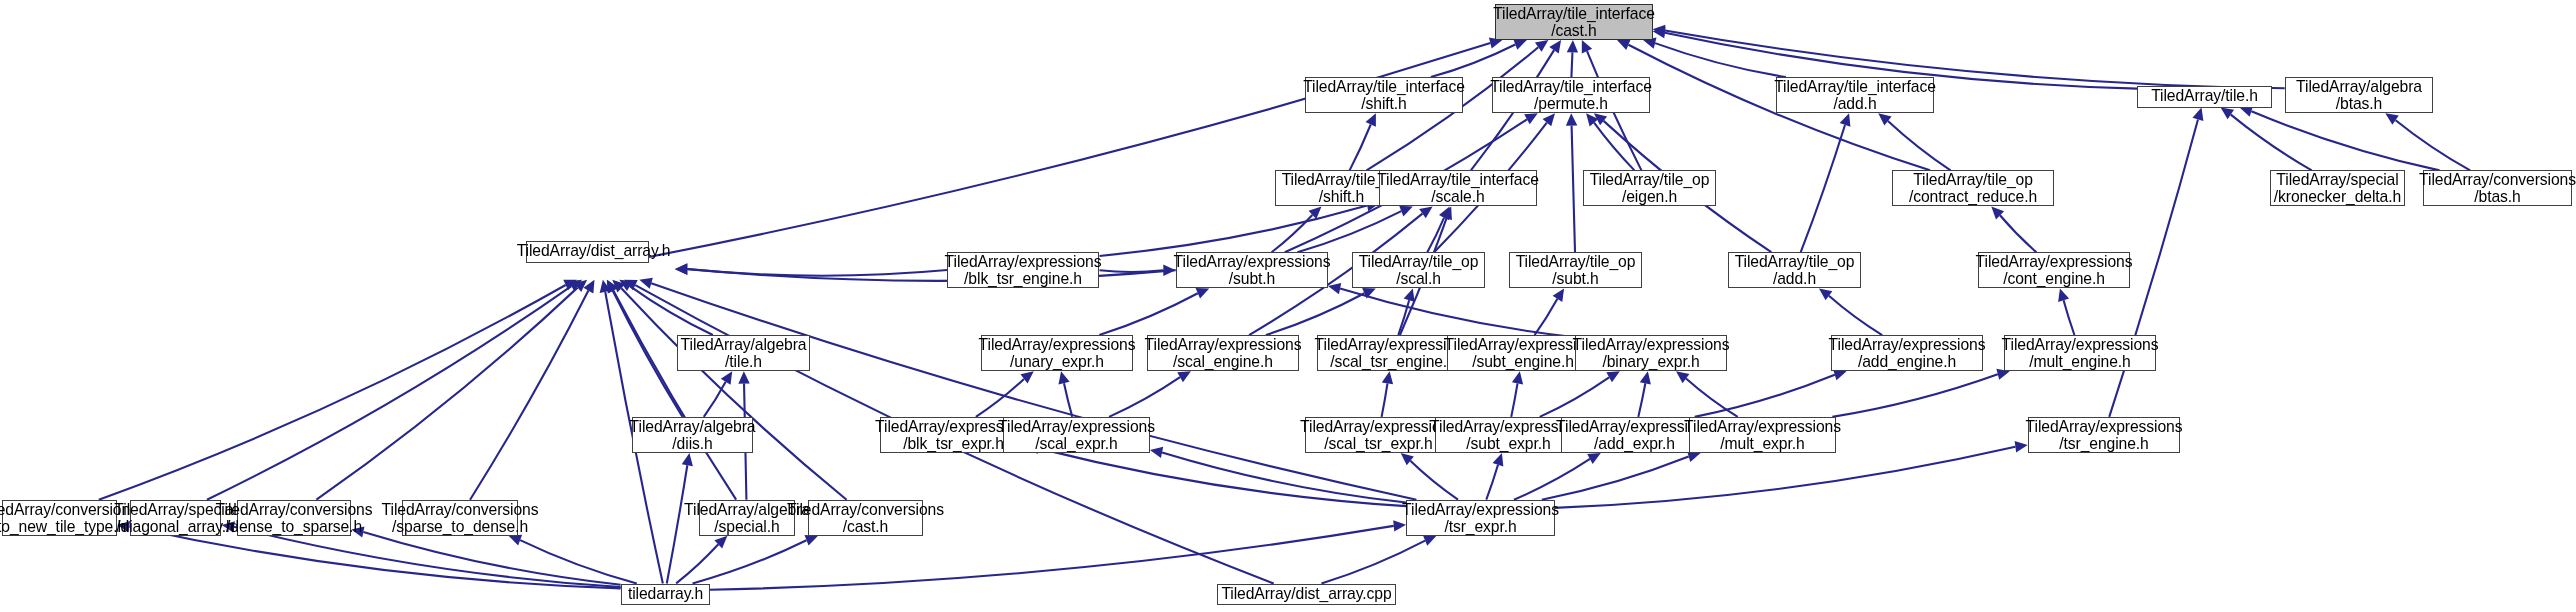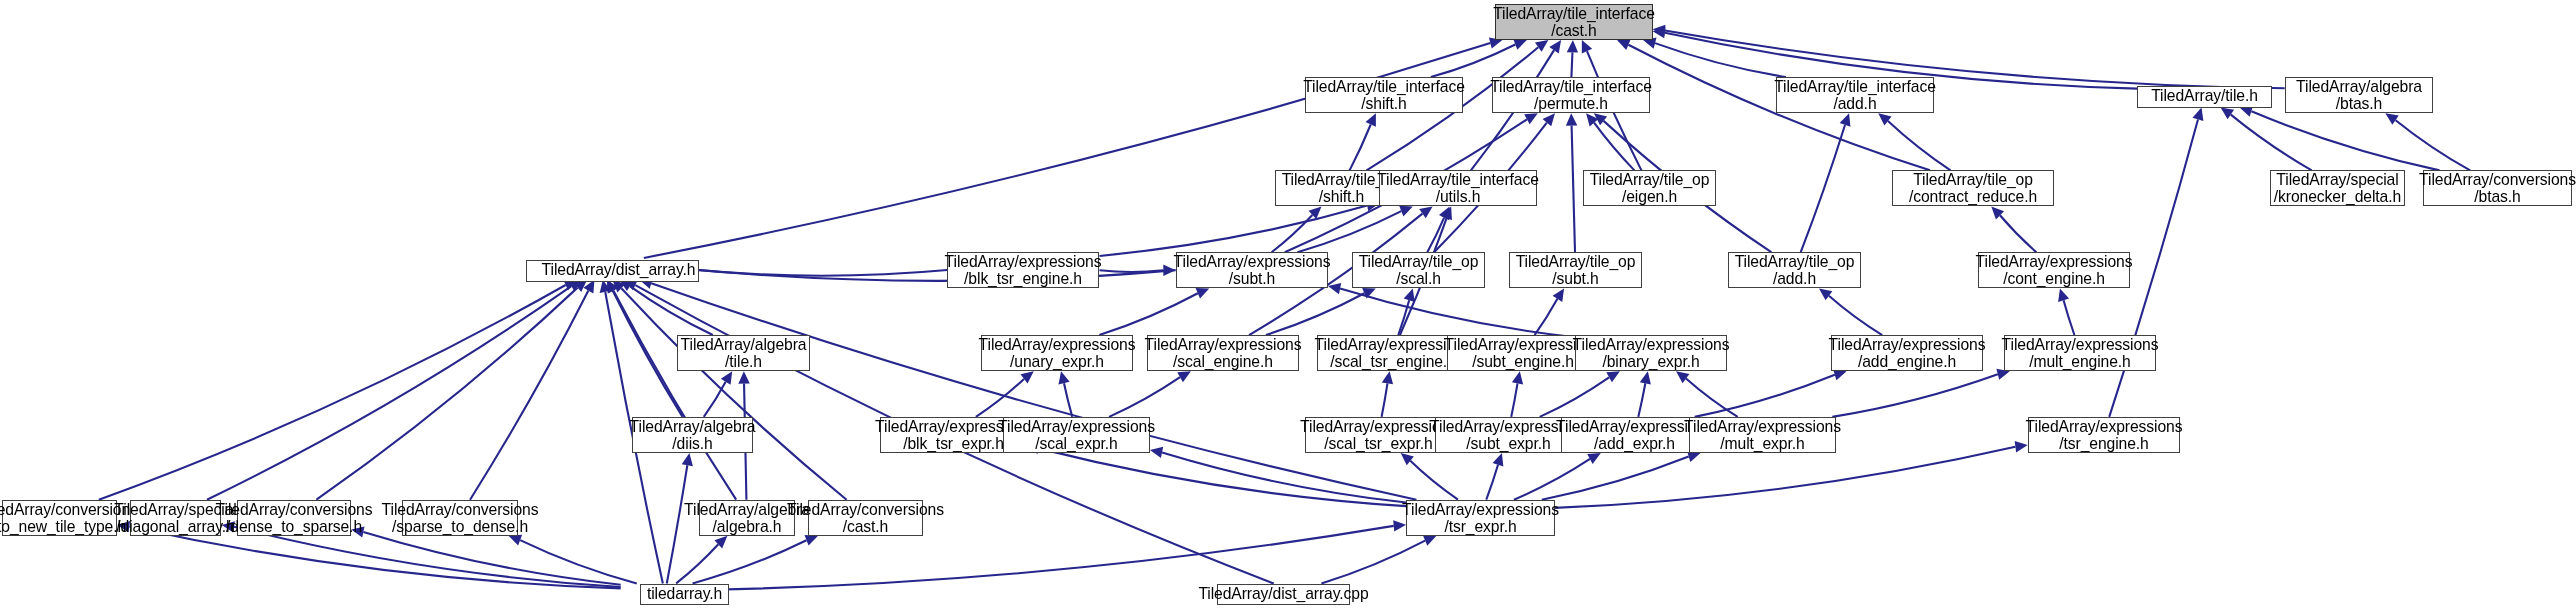--- a/index.html
+++ b/index.html
@@ -219,26 +219,26 @@
       <polygon class="edge-arrow" points="655.6,294.0 669.9,294.1 664.8,304.9"></polygon>
     </svg>
   <div id="node-layer">
       <div class="node root" style="left: 1495px; top: 3.8px; width: 158px; height: 36px;"><span class="node-line">TiledArray/tile_interface</span><span class="node-line">/cast.h</span></div>
       <div class="node" style="left: 1305px; top: 77px; width: 158px; height: 36px;"><span class="node-line">TiledArray/tile_interface</span><span class="node-line">/shift.h</span></div>
       <div class="node" style="left: 1492px; top: 77px; width: 158px; height: 36px;"><span class="node-line">TiledArray/tile_interface</span><span class="node-line">/permute.h</span></div>
       <div class="node" style="left: 1776px; top: 77px; width: 158px; height: 36px;"><span class="node-line">TiledArray/tile_interface</span><span class="node-line">/add.h</span></div>
       <div class="node" style="left: 2137px; top: 86px; width: 135px; height: 22px;"><span class="node-line">TiledArray/tile.h</span></div>
       <div class="node" style="left: 2285px; top: 77px; width: 148px; height: 36px;"><span class="node-line">TiledArray/algebra</span><span class="node-line">/btas.h</span></div>
       <div class="node" style="left: 1275px; top: 170px; width: 133px; height: 36px;"><span class="node-line">TiledArray/tile_op</span><span class="node-line">/shift.h</span></div>
-      <div class="node" style="left: 1379px; top: 170px; width: 158px; height: 36px;"><span class="node-line">TiledArray/tile_interface</span><span class="node-line">/utils.h</span></div>
+      <div class="node" style="left: 1379px; top: 170px; width: 158px; height: 36px;"><span class="node-line">TiledArray/tile_interface</span><span class="node-line">/scale.h</span></div>
       <div class="node" style="left: 1583px; top: 170px; width: 133px; height: 36px;"><span class="node-line">TiledArray/tile_op</span><span class="node-line">/eigen.h</span></div>
       <div class="node" style="left: 1892px; top: 170px; width: 162px; height: 36px;"><span class="node-line">TiledArray/tile_op</span><span class="node-line">/contract_reduce.h</span></div>
       <div class="node" style="left: 2270px; top: 170px; width: 135px; height: 36px;"><span class="node-line">TiledArray/special</span><span class="node-line">/kronecker_delta.h</span></div>
       <div class="node" style="left: 2423px; top: 170px; width: 149px; height: 36px;"><span class="node-line">TiledArray/conversions</span><span class="node-line">/btas.h</span></div>
-      <div class="node" style="left: 526px; top: 260px; width: 173px; height: 22px; padding-left: 12px;"><span class="node-line">TiledArray/dist_array.h</span></div>
+      <div class="node" style="left: 526px; top: 241px; width: 123px; height: 22px; padding-left: 12px;"><span class="node-line">TiledArray/dist_array.h</span></div>
       <div class="node" style="left: 947px; top: 252px; width: 152px; height: 36px;"><span class="node-line">TiledArray/expressions</span><span class="node-line">/blk_tsr_engine.h</span></div>
       <div class="node" style="left: 1176px; top: 252px; width: 152px; height: 36px;"><span class="node-line">TiledArray/expressions</span><span class="node-line">/subt.h</span></div>
       <div class="node" style="left: 1352px; top: 252px; width: 133px; height: 36px;"><span class="node-line">TiledArray/tile_op</span><span class="node-line">/scal.h</span></div>
       <div class="node" style="left: 1509px; top: 252px; width: 133px; height: 36px;"><span class="node-line">TiledArray/tile_op</span><span class="node-line">/subt.h</span></div>
       <div class="node" style="left: 1728px; top: 252px; width: 133px; height: 36px;"><span class="node-line">TiledArray/tile_op</span><span class="node-line">/add.h</span></div>
       <div class="node" style="left: 1978px; top: 252px; width: 152px; height: 36px;"><span class="node-line">TiledArray/expressions</span><span class="node-line">/cont_engine.h</span></div>
       <div class="node" style="left: 677px; top: 335px; width: 133px; height: 36px;"><span class="node-line">TiledArray/algebra</span><span class="node-line">/tile.h</span></div>
       <div class="node" style="left: 981px; top: 335px; width: 152px; height: 36px;"><span class="node-line">TiledArray/expressions</span><span class="node-line">/unary_expr.h</span></div>
       <div class="node" style="left: 1147px; top: 335px; width: 152px; height: 36px;"><span class="node-line">TiledArray/expressions</span><span class="node-line">/scal_engine.h</span></div>
       <div class="node" style="left: 1317px; top: 335px; width: 152px; height: 36px;"><span class="node-line">TiledArray/expressions</span><span class="node-line">/scal_tsr_engine.h</span></div>
@@ -251,20 +251,20 @@
       <div class="node" style="left: 1003px; top: 417px; width: 147px; height: 36px;"><span class="node-line">TiledArray/expressions</span><span class="node-line">/scal_expr.h</span></div>
       <div class="node" style="left: 1305px; top: 417px; width: 147px; height: 36px;"><span class="node-line">TiledArray/expressions</span><span class="node-line">/scal_tsr_expr.h</span></div>
       <div class="node" style="left: 1435px; top: 417px; width: 147px; height: 36px;"><span class="node-line">TiledArray/expressions</span><span class="node-line">/subt_expr.h</span></div>
       <div class="node" style="left: 1561px; top: 417px; width: 147px; height: 36px;"><span class="node-line">TiledArray/expressions</span><span class="node-line">/add_expr.h</span></div>
       <div class="node" style="left: 1689px; top: 417px; width: 147px; height: 36px;"><span class="node-line">TiledArray/expressions</span><span class="node-line">/mult_expr.h</span></div>
       <div class="node" style="left: 2028px; top: 417px; width: 152px; height: 36px;"><span class="node-line">TiledArray/expressions</span><span class="node-line">/tsr_engine.h</span></div>
       <div class="node" style="left: 1.9px; top: 500px; width: 115px; height: 36px;"><span class="node-line">TiledArray/conversions</span><span class="node-line">/to_new_tile_type.h</span></div>
       <div class="node" style="left: 130px; top: 500px; width: 91px; height: 36px;"><span class="node-line">TiledArray/special</span><span class="node-line">/diagonal_array.h</span></div>
       <div class="node" style="left: 237px; top: 500px; width: 114px; height: 36px;"><span class="node-line">TiledArray/conversions</span><span class="node-line">/dense_to_sparse.h</span></div>
       <div class="node" style="left: 402px; top: 500px; width: 116px; height: 36px;"><span class="node-line">TiledArray/conversions</span><span class="node-line">/sparse_to_dense.h</span></div>
-      <div class="node" style="left: 699px; top: 500px; width: 96px; height: 36px;"><span class="node-line">TiledArray/algebra</span><span class="node-line">/algebra.h</span></div>
+      <div class="node" style="left: 699px; top: 500px; width: 96px; height: 36px;"><span class="node-line">TiledArray/algebra</span><span class="node-line">/special.h</span></div>
       <div class="node" style="left: 808px; top: 500px; width: 115px; height: 36px;"><span class="node-line">TiledArray/conversions</span><span class="node-line">/cast.h</span></div>
       <div class="node" style="left: 1406px; top: 500px; width: 149px; height: 36px;"><span class="node-line">TiledArray/expressions</span><span class="node-line">/tsr_expr.h</span></div>
-      <div class="node" style="left: 621px; top: 584px; width: 89px; height: 21px; margin-left: 19px;"><span class="node-line">tiledarray.h</span></div>
-      <div class="node" style="left: 1217px; top: 584px; width: 133px; height: 21px;"><span class="node-line">TiledArray/dist_array.cpp</span></div>
+      <div class="node" style="left: 621px; top: 584px; width: 89px; height: 21px;"><span class="node-line">tiledarray.h</span></div>
+      <div class="node" style="left: 1217px; top: 584px; width: 179px; height: 21px;"><span class="node-line">TiledArray/dist_array.cpp</span></div>
     </div>
 </div>
 
 
 </body></html>

